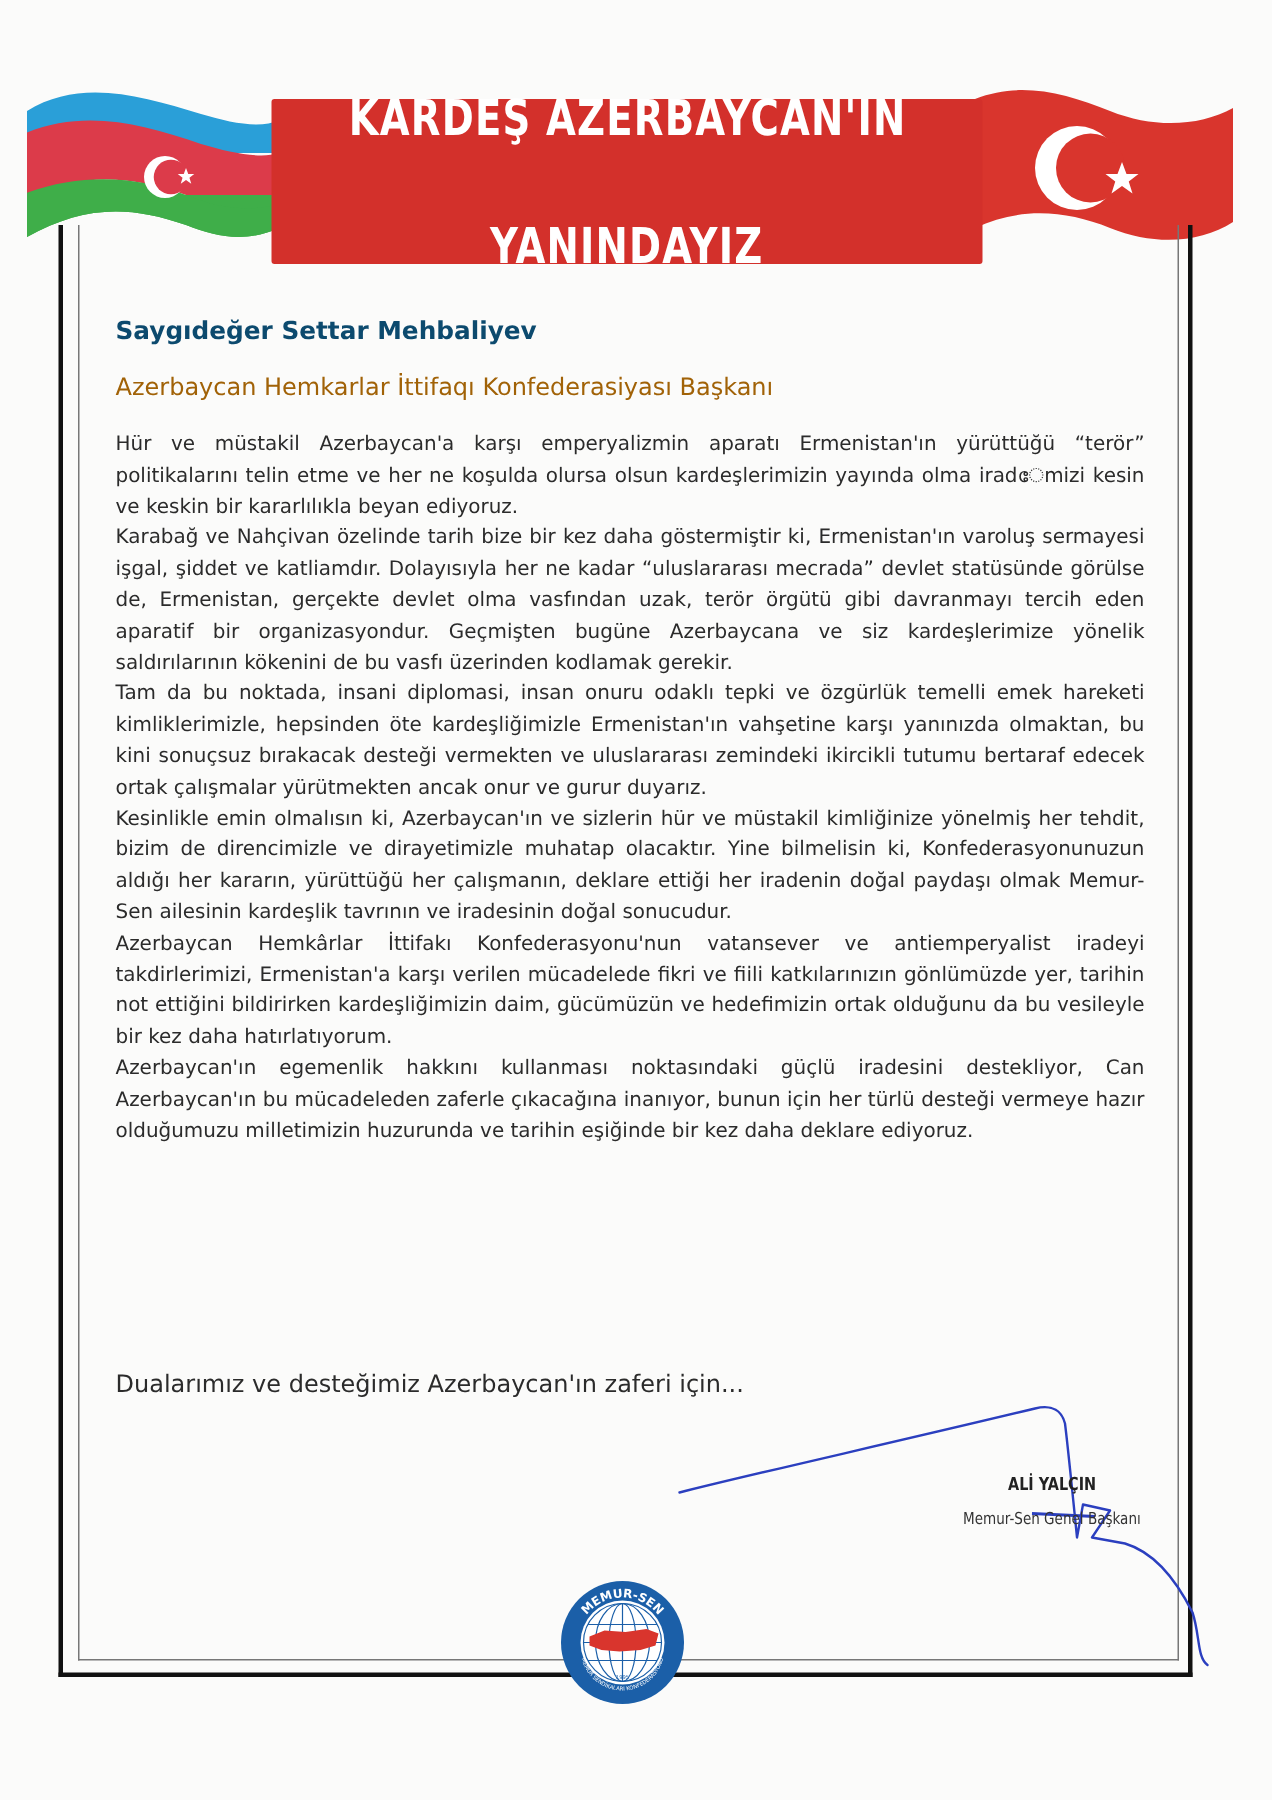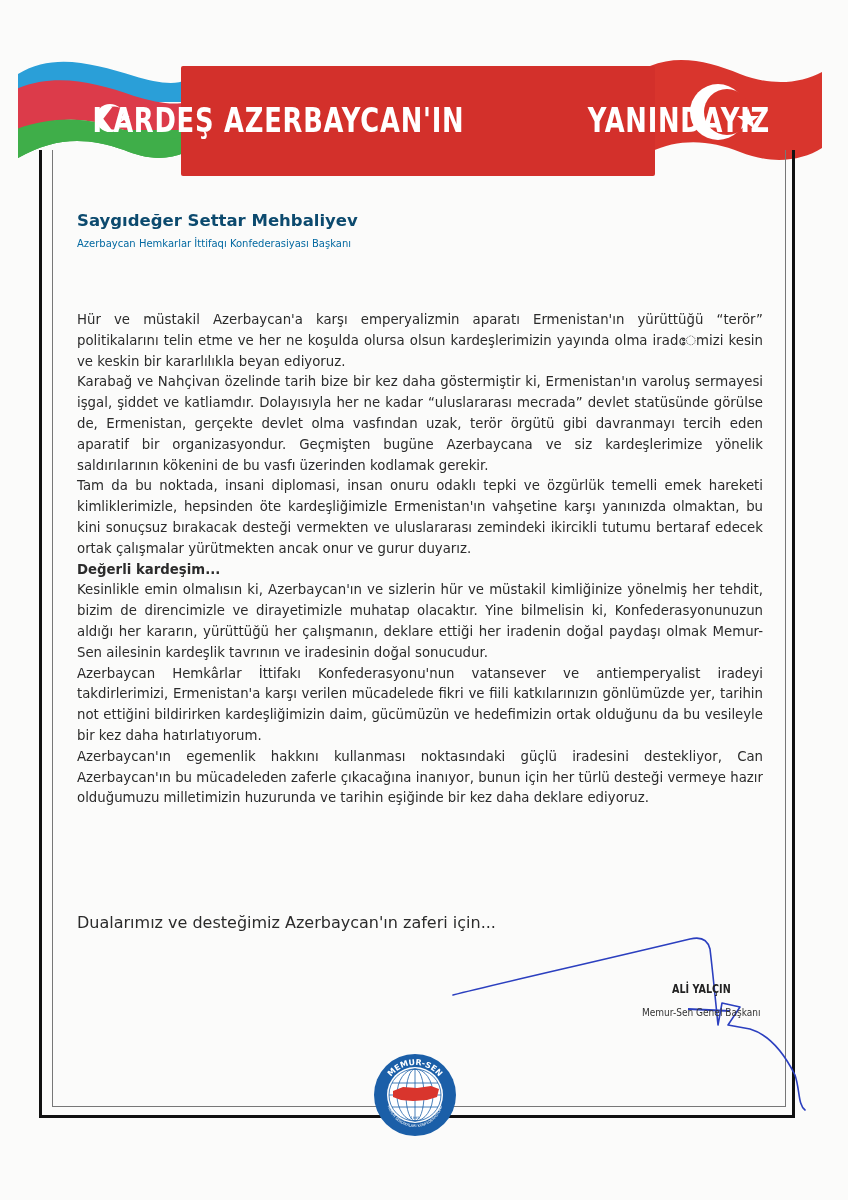--- a/index.html
+++ b/index.html
@@ -17,39 +17,39 @@
   .frame-inner {
     position: absolute; left: 52px; top: 150px; width: 734px; height: 957px;
     border-left: 1px solid #777; border-right: 1px solid #777; border-bottom: 1px solid #777;
     box-sizing: border-box;
   }
   .flag-az { position: absolute; left: 14px; top: 52px; width: 172px; height: 122px; }
   .flag-tr { position: absolute; left: 650px; top: 52px; width: 172px; height: 122px; }
   .banner {
     position: absolute; left: 181px; top: 66px; width: 474px; height: 110px;
     background: #d3302b; border-radius: 2px;
-    display: flex; flex-direction: row; align-items: center; justify-content: center; gap: 45px;
+    display: flex; flex-direction: column; align-items: center; justify-content: center; gap: 45px;
   }
   .banner-line {
     color: #fff; font-family: "DejaVu Sans", sans-serif; font-weight: bold;
     font-size: 33px; line-height: 40px; letter-spacing: 1px;
     transform: scaleX(0.78); white-space: nowrap;
   }
   .salutation-name {
     position: absolute; left: 77px; top: 211px;
     font-family: "DejaVu Sans", sans-serif; font-weight: bold; font-size: 16.5px; color: #0c4a6e;
   }
   .salutation-title {
-    position: absolute; left: 77px; top: 238px;
-    font-family: "DejaVu Sans", sans-serif; font-size: 10px; color: #0369a1;
+    position: absolute; left: 77px; top: 248px;
+    font-family: "DejaVu Sans", sans-serif; font-size: 16px; color: #a16207;
   }
   .body-text {
     position: absolute; left: 77px; top: 287px; width: 686px;
     font-family: "DejaVu Sans", sans-serif; font-size: 13.3px; line-height: 20.8px;
-    color: #2b2b2b; text-align: justify; margin-top: 23px;
+    color: #2b2b2b; text-align: justify;
   }
   .body-text p { margin: 0; }
   .body-text p.heading { font-weight: bold; }
   .closing {
     position: absolute; left: 77px; top: 913px;
     font-family: "DejaVu Sans", sans-serif; font-size: 16px; color: #2b2b2b;
   }
   .signer-name {
     position: absolute; left: 672px; top: 982px;
     font-family: "DejaVu Sans", sans-serif; font-weight: bold; font-size: 12px;
@@ -98,21 +98,20 @@
   <div class="banner-line">YANINDAYIZ</div>
 </div>
 
 <div class="salutation-name">Saygıdeğer Settar Mehbaliyev</div>
 <div class="salutation-title">Azerbaycan Hemkarlar İttifaqı Konfederasiyası Başkanı</div>
 
 <div class="body-text">
   <p>Hür ve müstakil Azerbaycan'a karşı emperyalizmin aparatı Ermenistan'ın yürüttüğü “terör” politikalarını telin etme ve her ne koşulda olursa olsun kardeşlerimizin yayında olma iradേmizi kesin ve keskin bir kararlılıkla beyan ediyoruz.</p>
   <p>Karabağ ve Nahçivan özelinde tarih bize bir kez daha göstermiştir ki, Ermenistan'ın varoluş sermayesi işgal, şiddet ve katliamdır. Dolayısıyla her ne kadar “uluslararası mecrada” devlet statüsünde görülse de, Ermenistan, gerçekte devlet olma vasfından uzak, terör örgütü gibi davranmayı tercih eden aparatif bir organizasyondur. Geçmişten bugüne Azerbaycana ve siz kardeşlerimize yönelik saldırılarının kökenini de bu vasfı üzerinden kodlamak gerekir.</p>
   <p>Tam da bu noktada, insani diplomasi, insan onuru odaklı tepki ve özgürlük temelli emek hareketi kimliklerimizle, hepsinden öte kardeşliğimizle Ermenistan'ın vahşetine karşı yanınızda olmaktan, bu kini sonuçsuz bırakacak desteği vermekten ve uluslararası zemindeki ikircikli tutumu bertaraf edecek ortak çalışmalar yürütmekten ancak onur ve gurur duyarız.</p>
-  <p class="heading">Değerli kardeşim...</p>
   <p>Kesinlikle emin olmalısın ki, Azerbaycan'ın ve sizlerin hür ve müstakil kimliğinize yönelmiş her tehdit, bizim de direncimizle ve dirayetimizle muhatap olacaktır. Yine bilmelisin ki, Konfederasyonunuzun aldığı her kararın, yürüttüğü her çalışmanın, deklare ettiği her iradenin doğal paydaşı olmak Memur-Sen ailesinin kardeşlik tavrının ve iradesinin doğal sonucudur.</p>
   <p>Azerbaycan Hemkârlar İttifakı Konfederasyonu'nun vatansever ve antiemperyalist iradeyi takdirlerimizi, Ermenistan'a karşı verilen mücadelede fikri ve fiili katkılarınızın gönlümüzde yer, tarihin not ettiğini bildirirken kardeşliğimizin daim, gücümüzün ve hedefimizin ortak olduğunu da bu vesileyle bir kez daha hatırlatıyorum.</p>
   <p>Azerbaycan'ın egemenlik hakkını kullanması noktasındaki güçlü iradesini destekliyor, Can Azerbaycan'ın bu mücadeleden zaferle çıkacağına inanıyor, bunun için her türlü desteği vermeye hazır olduğumuzu milletimizin huzurunda ve tarihin eşiğinde bir kez daha deklare ediyoruz.</p>
 </div>
 
 <div class="closing">Dualarımız ve desteğimiz Azerbaycan'ın zaferi için...</div>
 
 <svg class="signature" viewBox="0 0 400 200">
   <path d="M13,70 C60,58 150,38 250,14 C262,11 268,16 270,24 C272,40 275,70 278,100 L282,78 L300,82 L288,100 L310,104 C330,110 345,130 355,150 C360,165 358,180 365,185" fill="none" stroke="#2b3fbf" stroke-width="1.6" stroke-linecap="round" stroke-linejoin="round"></path>
   <path d="M248,84 L290,86" fill="none" stroke="#2b3fbf" stroke-width="2"></path>

